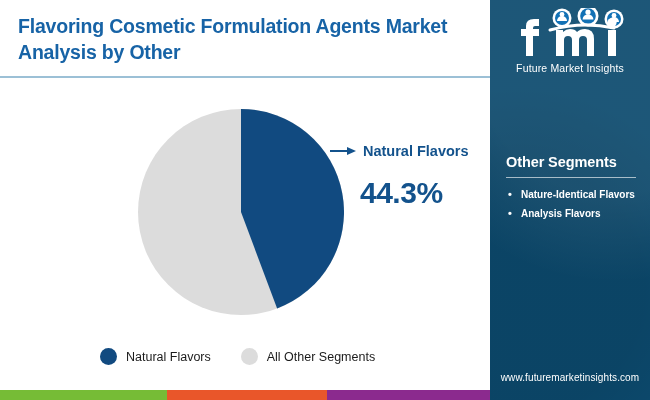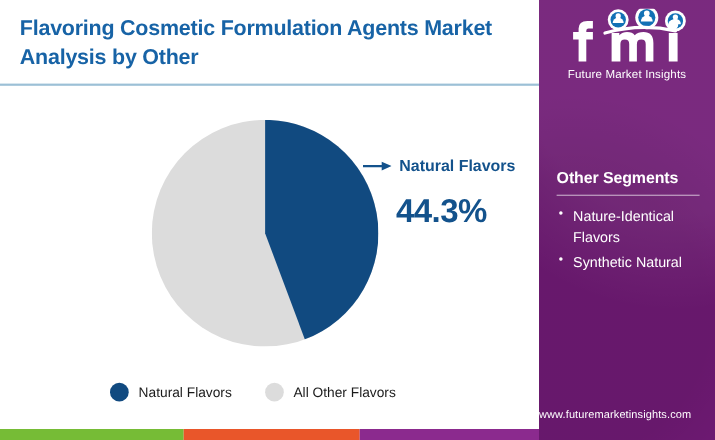--- a/index.html
+++ b/index.html
@@ -109,21 +109,21 @@
     white-space: nowrap;
   }
 
   
   #side-panel {
     position: absolute;
     left: 490px;
     top: 0;
     width: 160px;
     height: 400px;
-    background: #701a75;
+    background: #0c4a6e;
     overflow: hidden;
   }
   #side-panel::before {
     content: "";
     position: absolute;
     left: 0; top: 0; right: 0; bottom: 0;
     background:
       radial-gradient(circle at 78% 14%, rgba(255,255,255,.07) 0 38%, rgba(255,255,255,0) 62%),
       radial-gradient(circle at 18% 72%, rgba(0,0,0,.08) 0 40%, rgba(0,0,0,0) 64%);
     pointer-events: none;
@@ -166,40 +166,41 @@
   }
   #segments-list {
     list-style: none;
     margin: 10px 0 0 0;
     padding: 0;
   }
   #segments-list li {
     position: relative;
     padding-left: 15px;
     margin-bottom: 4px;
-    font-size: 13px;
+    font-size: 10px;
     line-height: 1.45;
     color: #ffffff;
+    font-weight: bold;
   }
   #segments-list li::before {
     content: "•";
     position: absolute;
     left: 2px;
     top: -1px;
     font-size: 11px;
     color: #ffffff;
   }
 
   
   #footer-url {
     position: absolute;
     left: 0;
     top: 372px;
     width: 160px;
-    text-align: left;
+    text-align: center;
     font-size: 10px;
     color: #ffffff;
     letter-spacing: 0.1px;
   }
 
   
   #bottom-bar {
     position: absolute;
     left: 0;
     top: 390px;
@@ -236,21 +237,21 @@
     <div id="callout-value">44.3%</div>
   </div>
 
   <div id="legend">
     <div class="legend-item">
       <span class="legend-swatch" style="background:#114A80"></span>
       <span class="legend-label">Natural Flavors</span>
     </div>
     <div class="legend-item">
       <span class="legend-swatch" style="background:#DCDCDC"></span>
-      <span class="legend-label">All Other Flavors</span>
+      <span class="legend-label">All Other Segments</span>
     </div>
   </div>
 
   <div id="side-panel">
 
     <div id="logo-block">
       <svg id="logo-mark" width="132" height="52" viewBox="0 0 132 52">
 
         <circle cx="58" cy="10" r="9.5" fill="#ffffff"></circle>
         <circle cx="58" cy="10" r="7" fill="#1271B5"></circle>
@@ -277,21 +278,21 @@
         </g>
       </svg>
       <div id="logo-tagline">Future Market Insights</div>
     </div>
 
     <div id="segments-block">
       <div id="segments-title">Other Segments</div>
       <div id="segments-divider"></div>
       <ul id="segments-list">
         <li>Nature-Identical Flavors</li>
-        <li>Synthetic Natural</li>
+        <li>Analysis Flavors</li>
       </ul>
     </div>
 
     <div id="footer-url">www.futuremarketinsights.com</div>
   </div>
 
   <div id="bottom-bar">
     <div class="seg" style="background: rgb(118, 188, 54); width: 167px;"></div>
     <div class="seg" style="background: rgb(233, 86, 42); width: 160px;"></div>
     <div class="seg" style="background: rgb(139, 42, 142); width: 163px;"></div>

